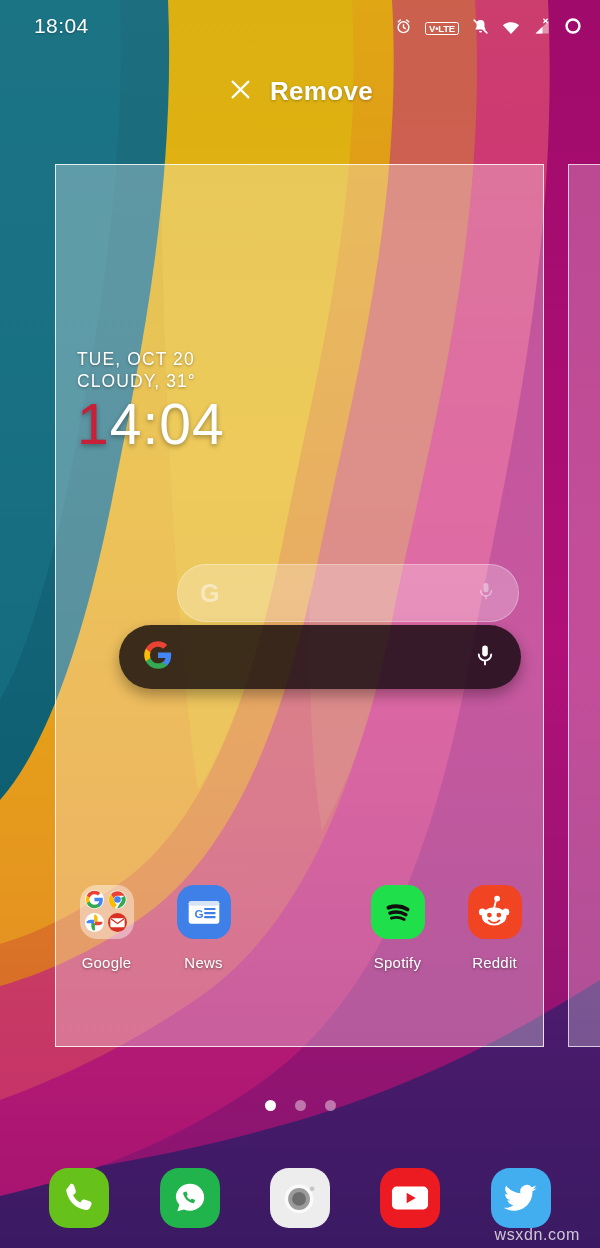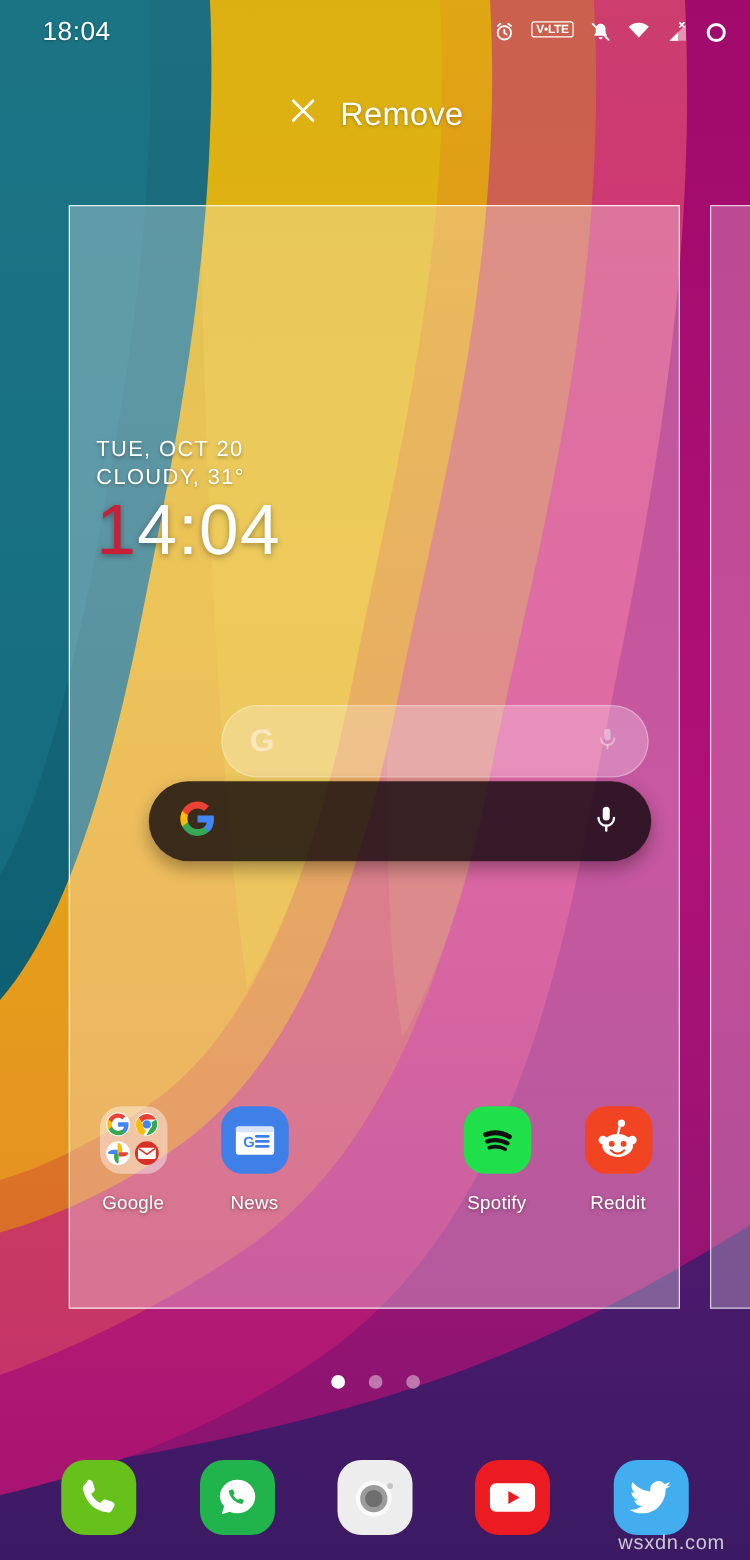--- a/index.html
+++ b/index.html
@@ -14,35 +14,35 @@
   #wallpaper svg{position:absolute;inset:0;width:600px;height:1248px;display:block;}
 
   
   #status-bar{
     position:absolute;top:0;left:0;width:600px;height:52px;
     display:flex;align-items:center;justify-content:space-between;
     padding:0 18px 0 34px;box-sizing:border-box;z-index:40;
   }
   #status-time{color:#ffffff;font-size:21px;letter-spacing:.4px;
     text-shadow:0 1px 2px rgba(0,0,0,.28);}
-  #status-icons{display:flex;align-items:flex-start;gap:13px;}
+  #status-icons{display:flex;align-items:flex-end;gap:13px;}
   #status-icons svg{display:block;}
   .volte-box{
     border:1.6px solid #fff;border-radius:2.5px;padding:1px 3px;
     color:#fff;font-size:9.5px;font-weight:bold;letter-spacing:-.2px;
     line-height:9px;display:flex;align-items:center;height:13px;box-sizing:border-box;
   }
 
   
   #remove-bar{
     position:absolute;top:68px;left:0;width:600px;height:46px;
     display:flex;align-items:center;justify-content:center;gap:16px;z-index:40;
   }
   #remove-label{color:#fff;font-size:26px;letter-spacing:.3px;
-    text-shadow:0 1px 3px rgba(0,0,0,.3);}
+    text-shadow:0 1px 3px rgba(0,0,0,.3);font-weight:bold;}
 
   
   #page-panel-current{
     position:absolute;left:55px;top:164px;width:489px;height:883px;
     border:1.3px solid rgba(255,255,255,.82);
     background:rgba(255,255,255,.30);
     box-sizing:border-box;z-index:10;
   }
   #page-panel-next{
     position:absolute;left:568px;top:164px;width:60px;height:883px;

